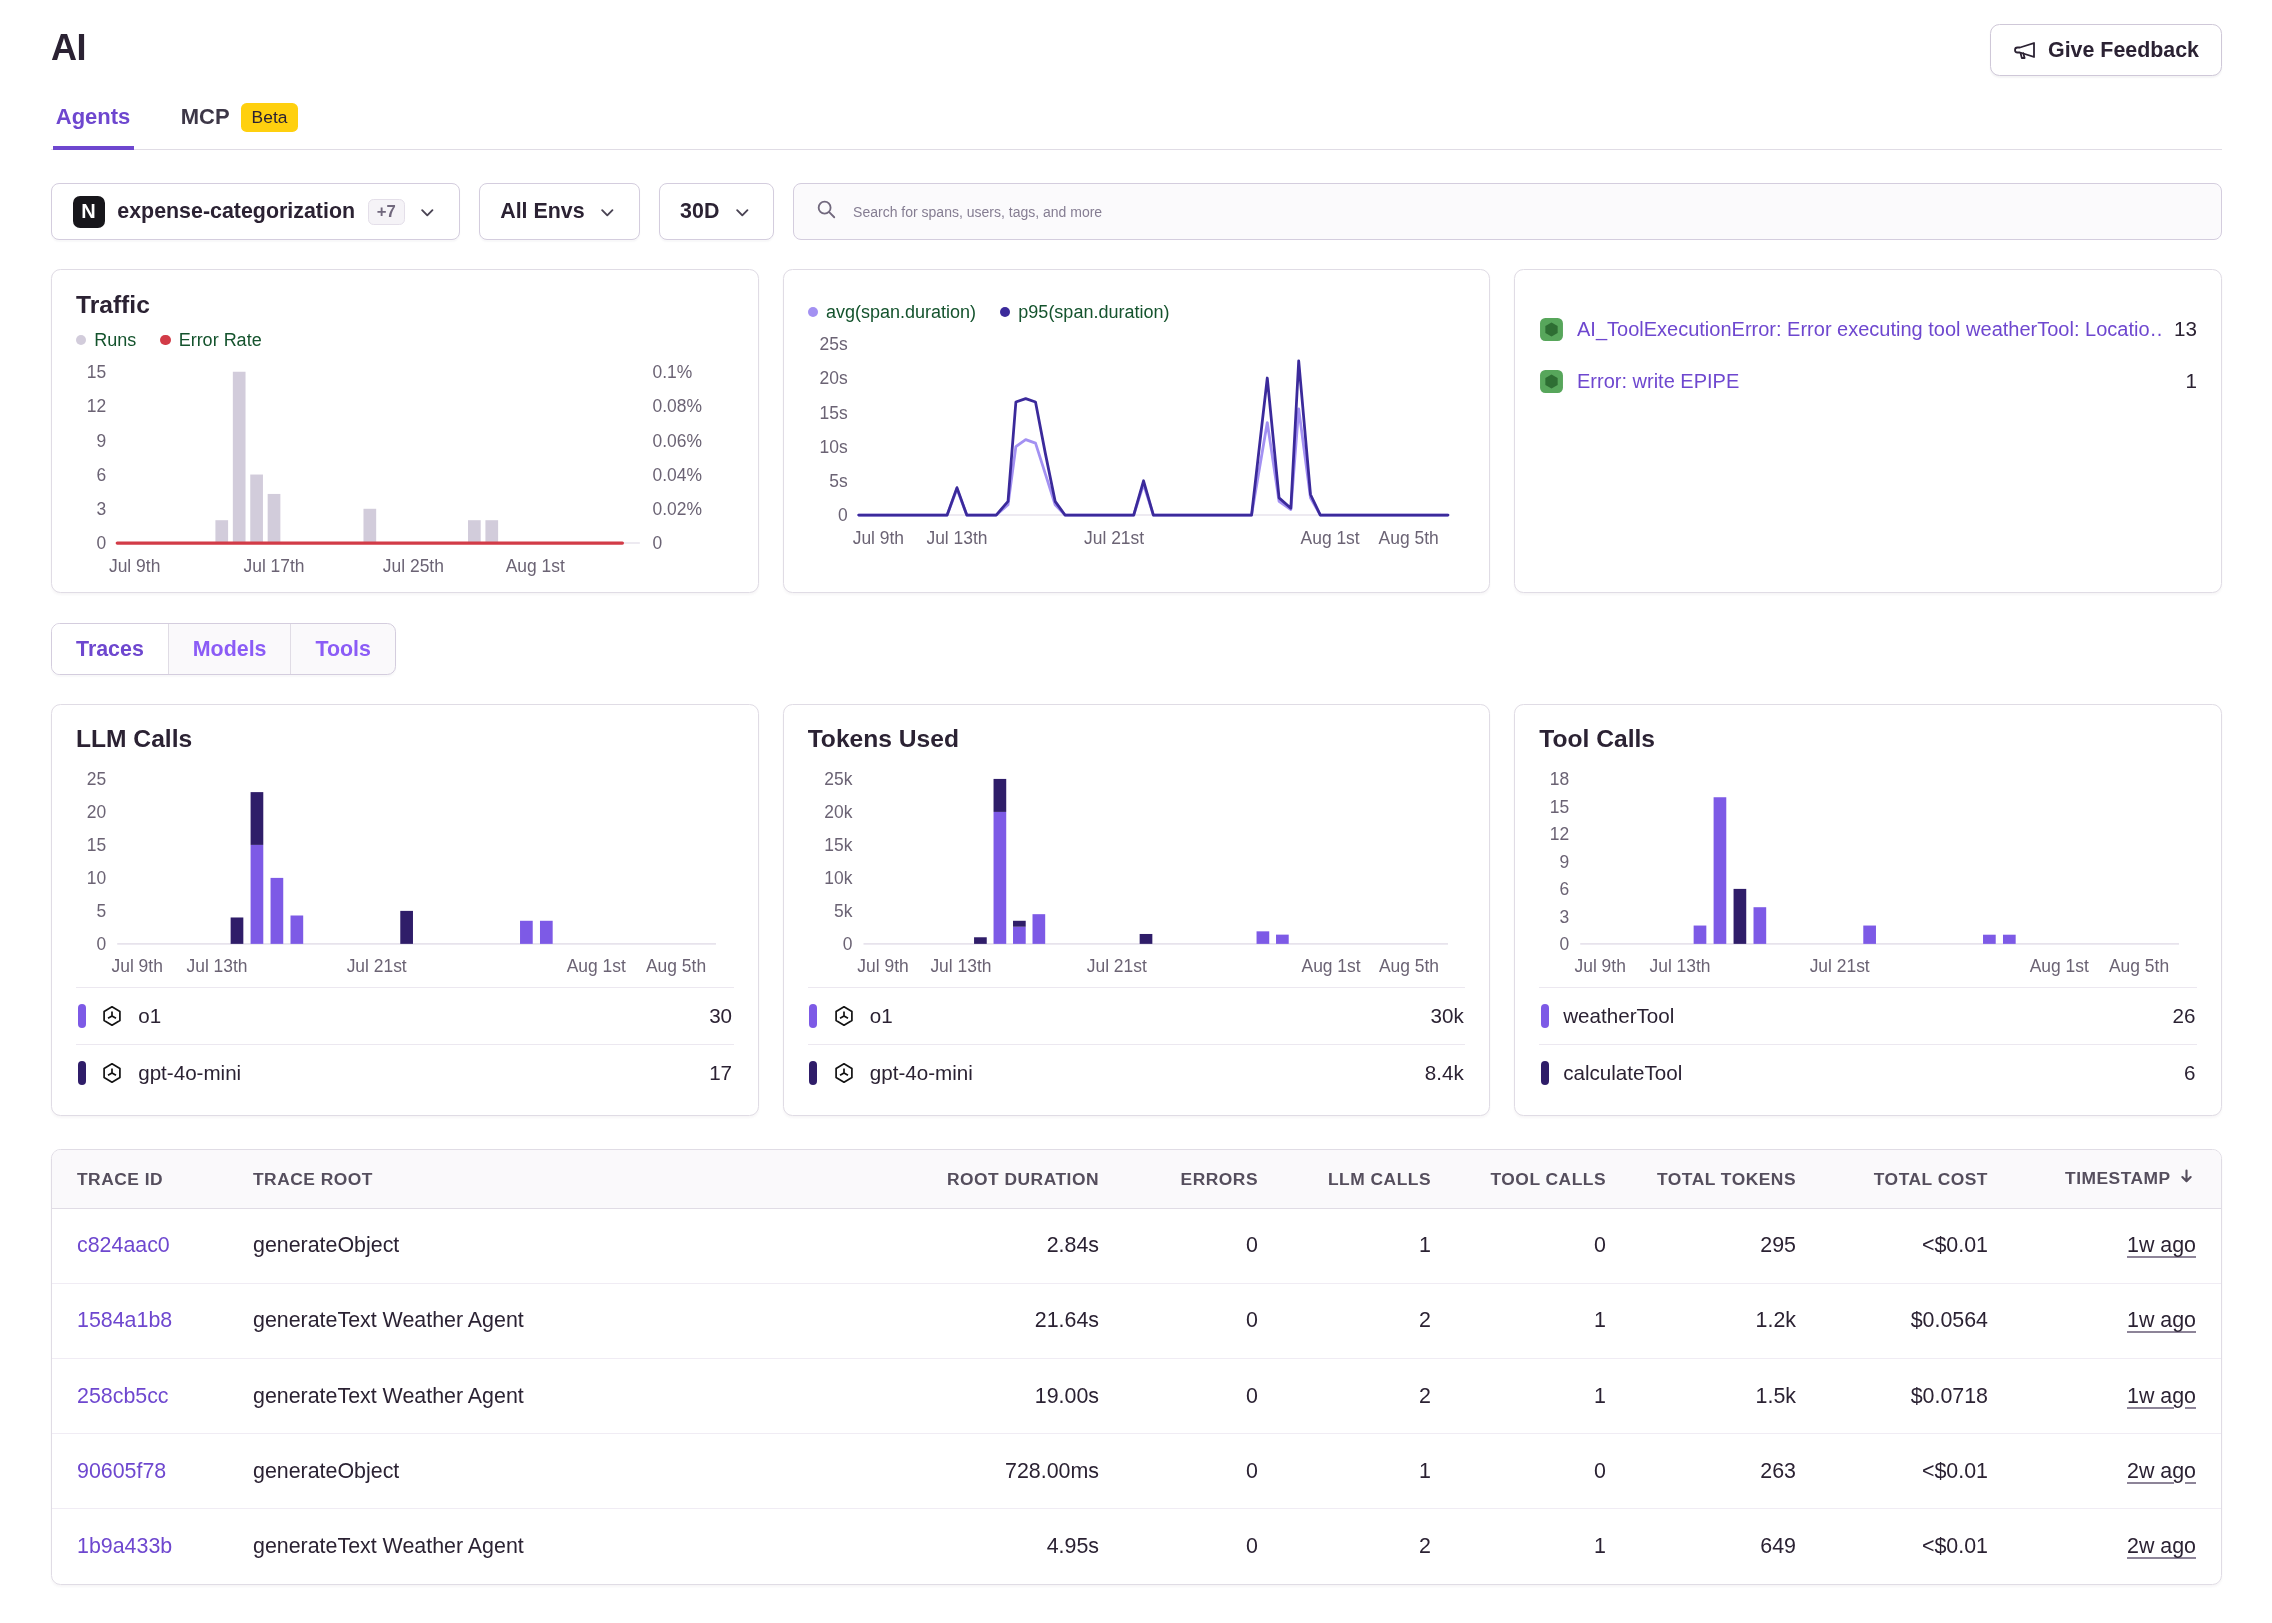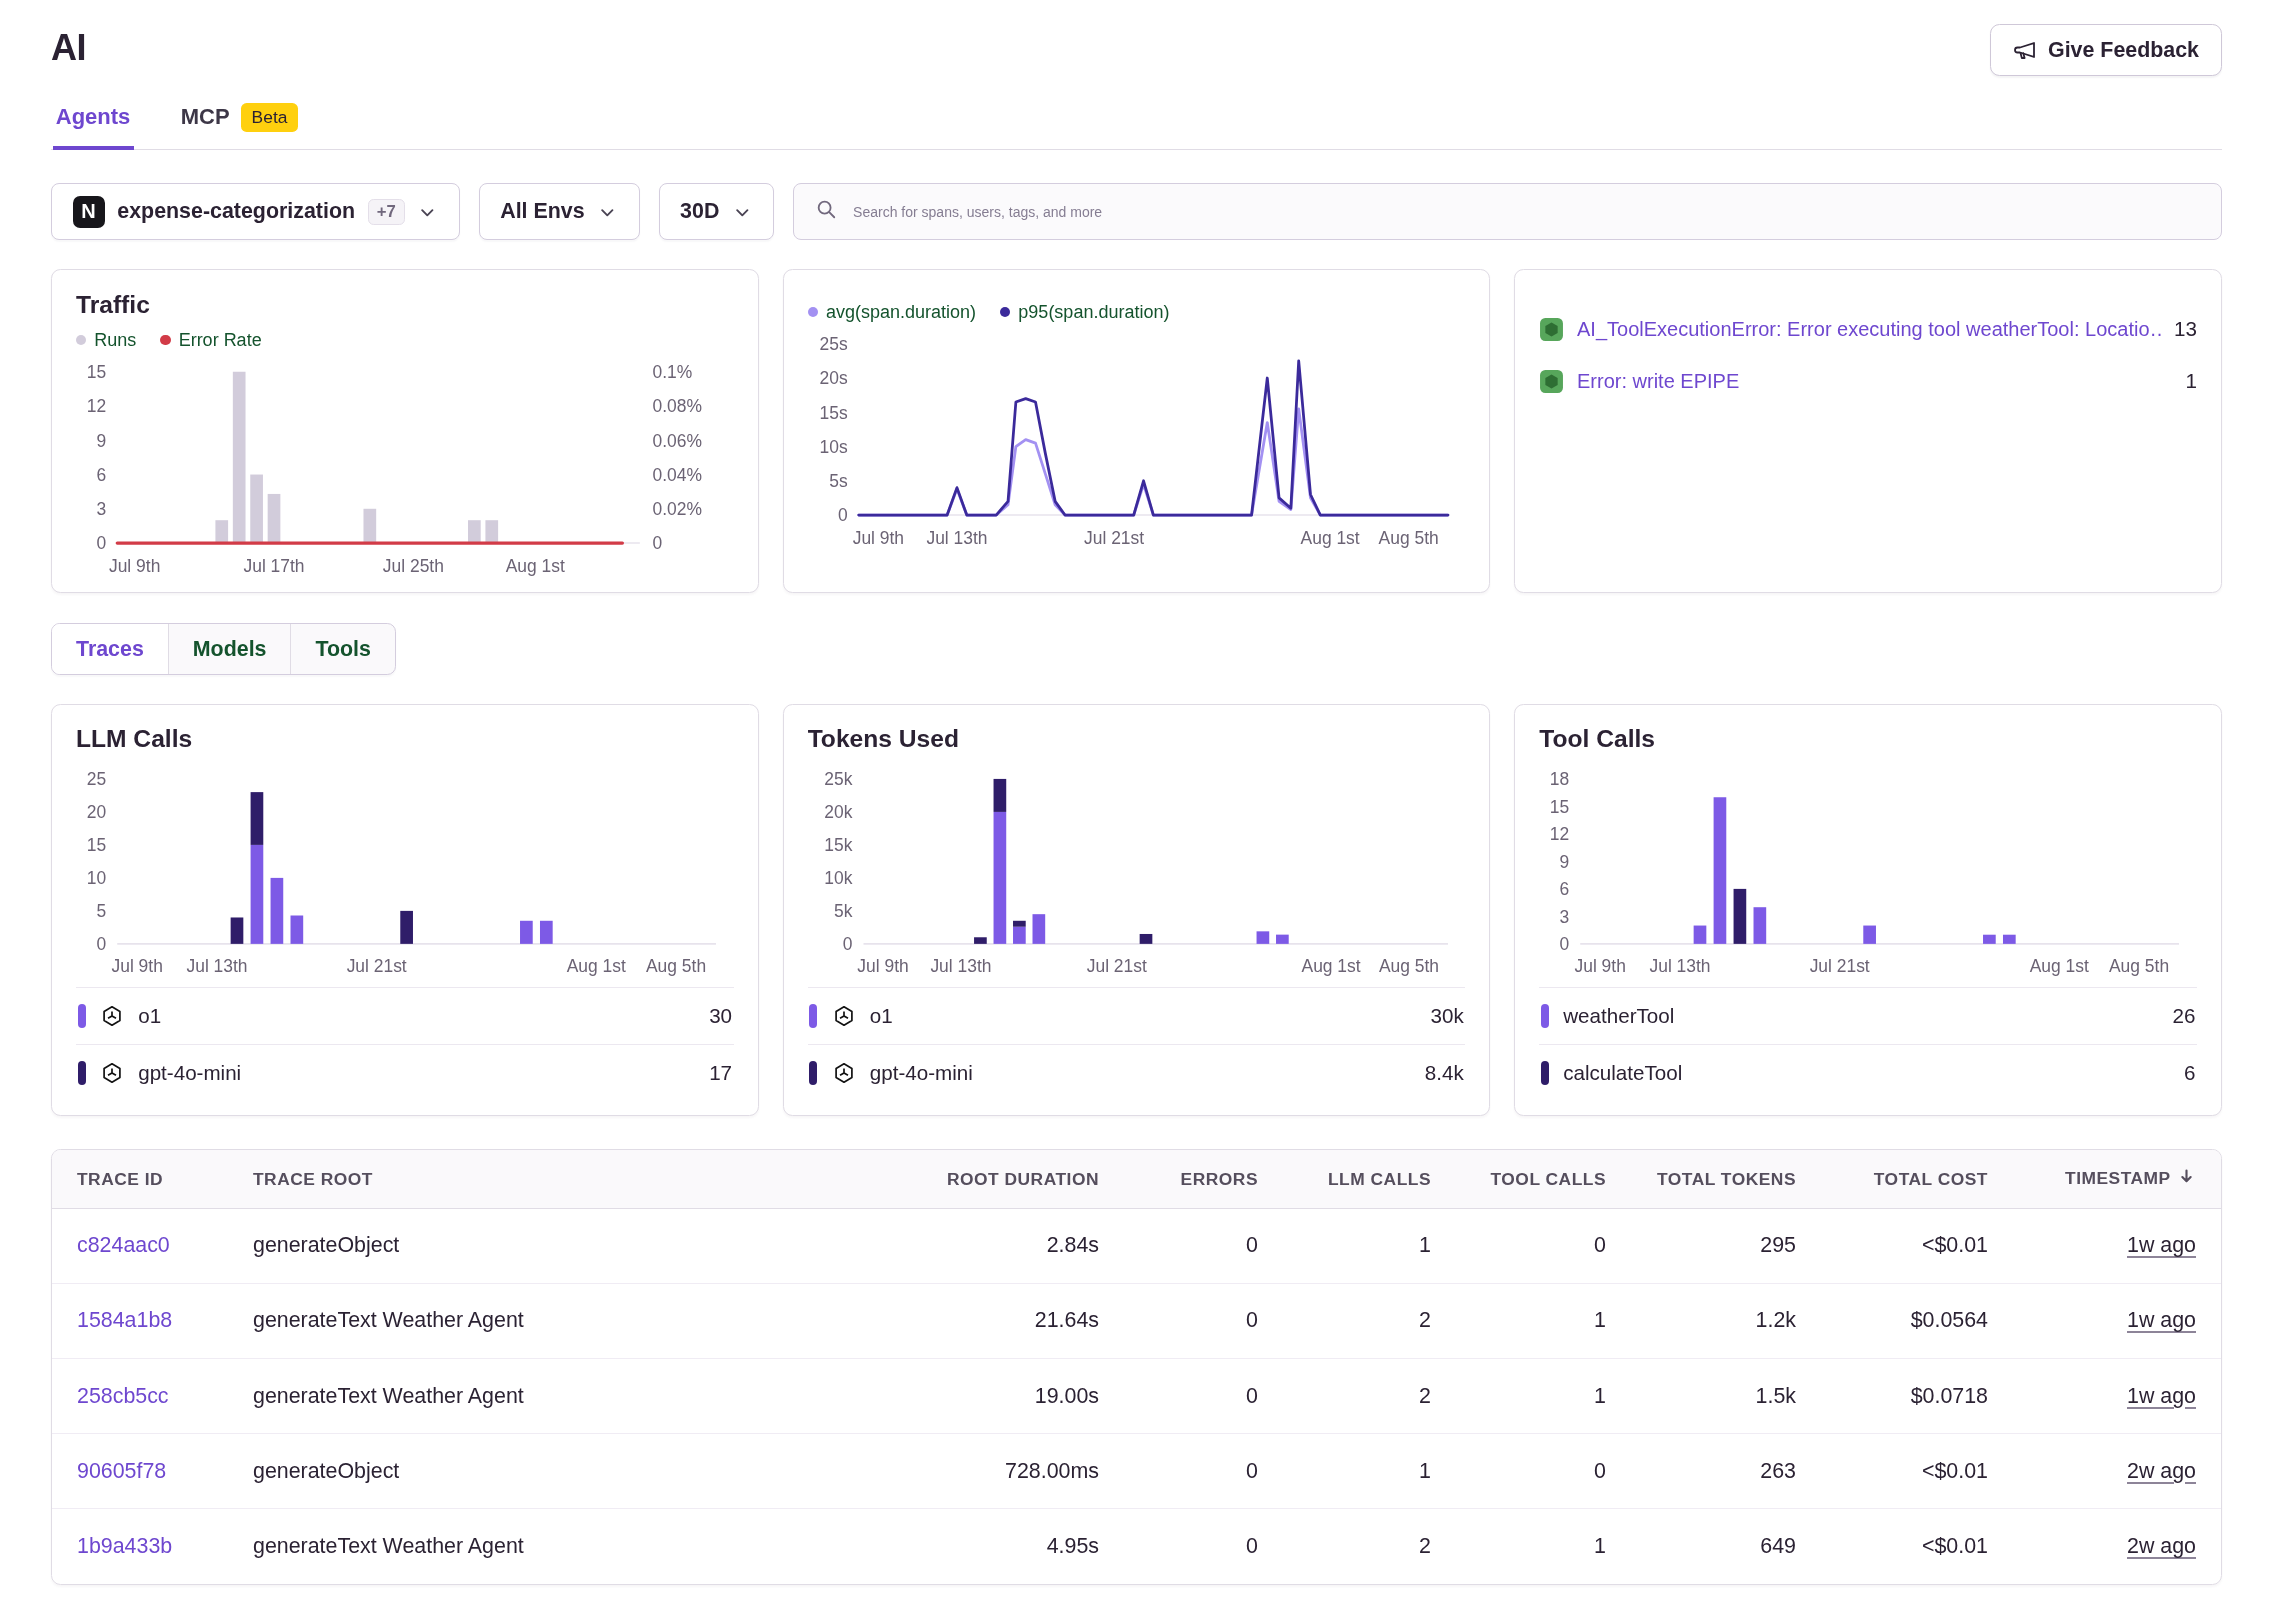--- a/index.html
+++ b/index.html
@@ -63,21 +63,21 @@
   .issue-row { display:flex; align-items:center; gap:12.7px; padding:13.5px 0; }
   .issue-icon svg { width:25px; height:25px; display:block; }
   .issue-link { color:#6e47cf; font-size:20px; text-decoration:none; white-space:nowrap;
     overflow:hidden; flex:1; min-width:0; cursor:pointer; }
   .issue-count { margin-left:auto; font-size:20.6px; flex:none; }
 
   
   .segmented { display:inline-flex; margin-top:30px; border:0.8px solid #d4cdde; border-radius:8.7px;
     overflow:hidden; background:#faf9fb; box-shadow:0 1.6px 1.6px rgba(43,34,51,.03); }
   .seg { padding:12.7px 24px; border:0; border-left:0.8px solid #e0dce5; background:transparent; cursor:pointer;
-    font-family:"Liberation Sans",sans-serif; font-weight:600; font-size:21.4px; color:#14532d; }
+    font-family:"Liberation Sans",sans-serif; font-weight:600; font-size:21.4px; color:#8b5cf6; }
   .seg:first-child { border-left:0; }
   .seg.active { color:#6e47cf; background:#fff; }
 
   
   .series-list { margin-top:8px; }
   .series-row { display:flex; align-items:center; gap:14.3px; border-top:0.8px solid #ece8f0; padding:16px 1.6px; }
   .swatch { width:8px; height:24px; border-radius:4px; flex:none; background:#888; }
   .prov svg { width:24px; height:24px; display:block; color:#121212; }
   .series-name { font-size:20.6px; }
   .series-value { margin-left:auto; font-size:20.6px; }

